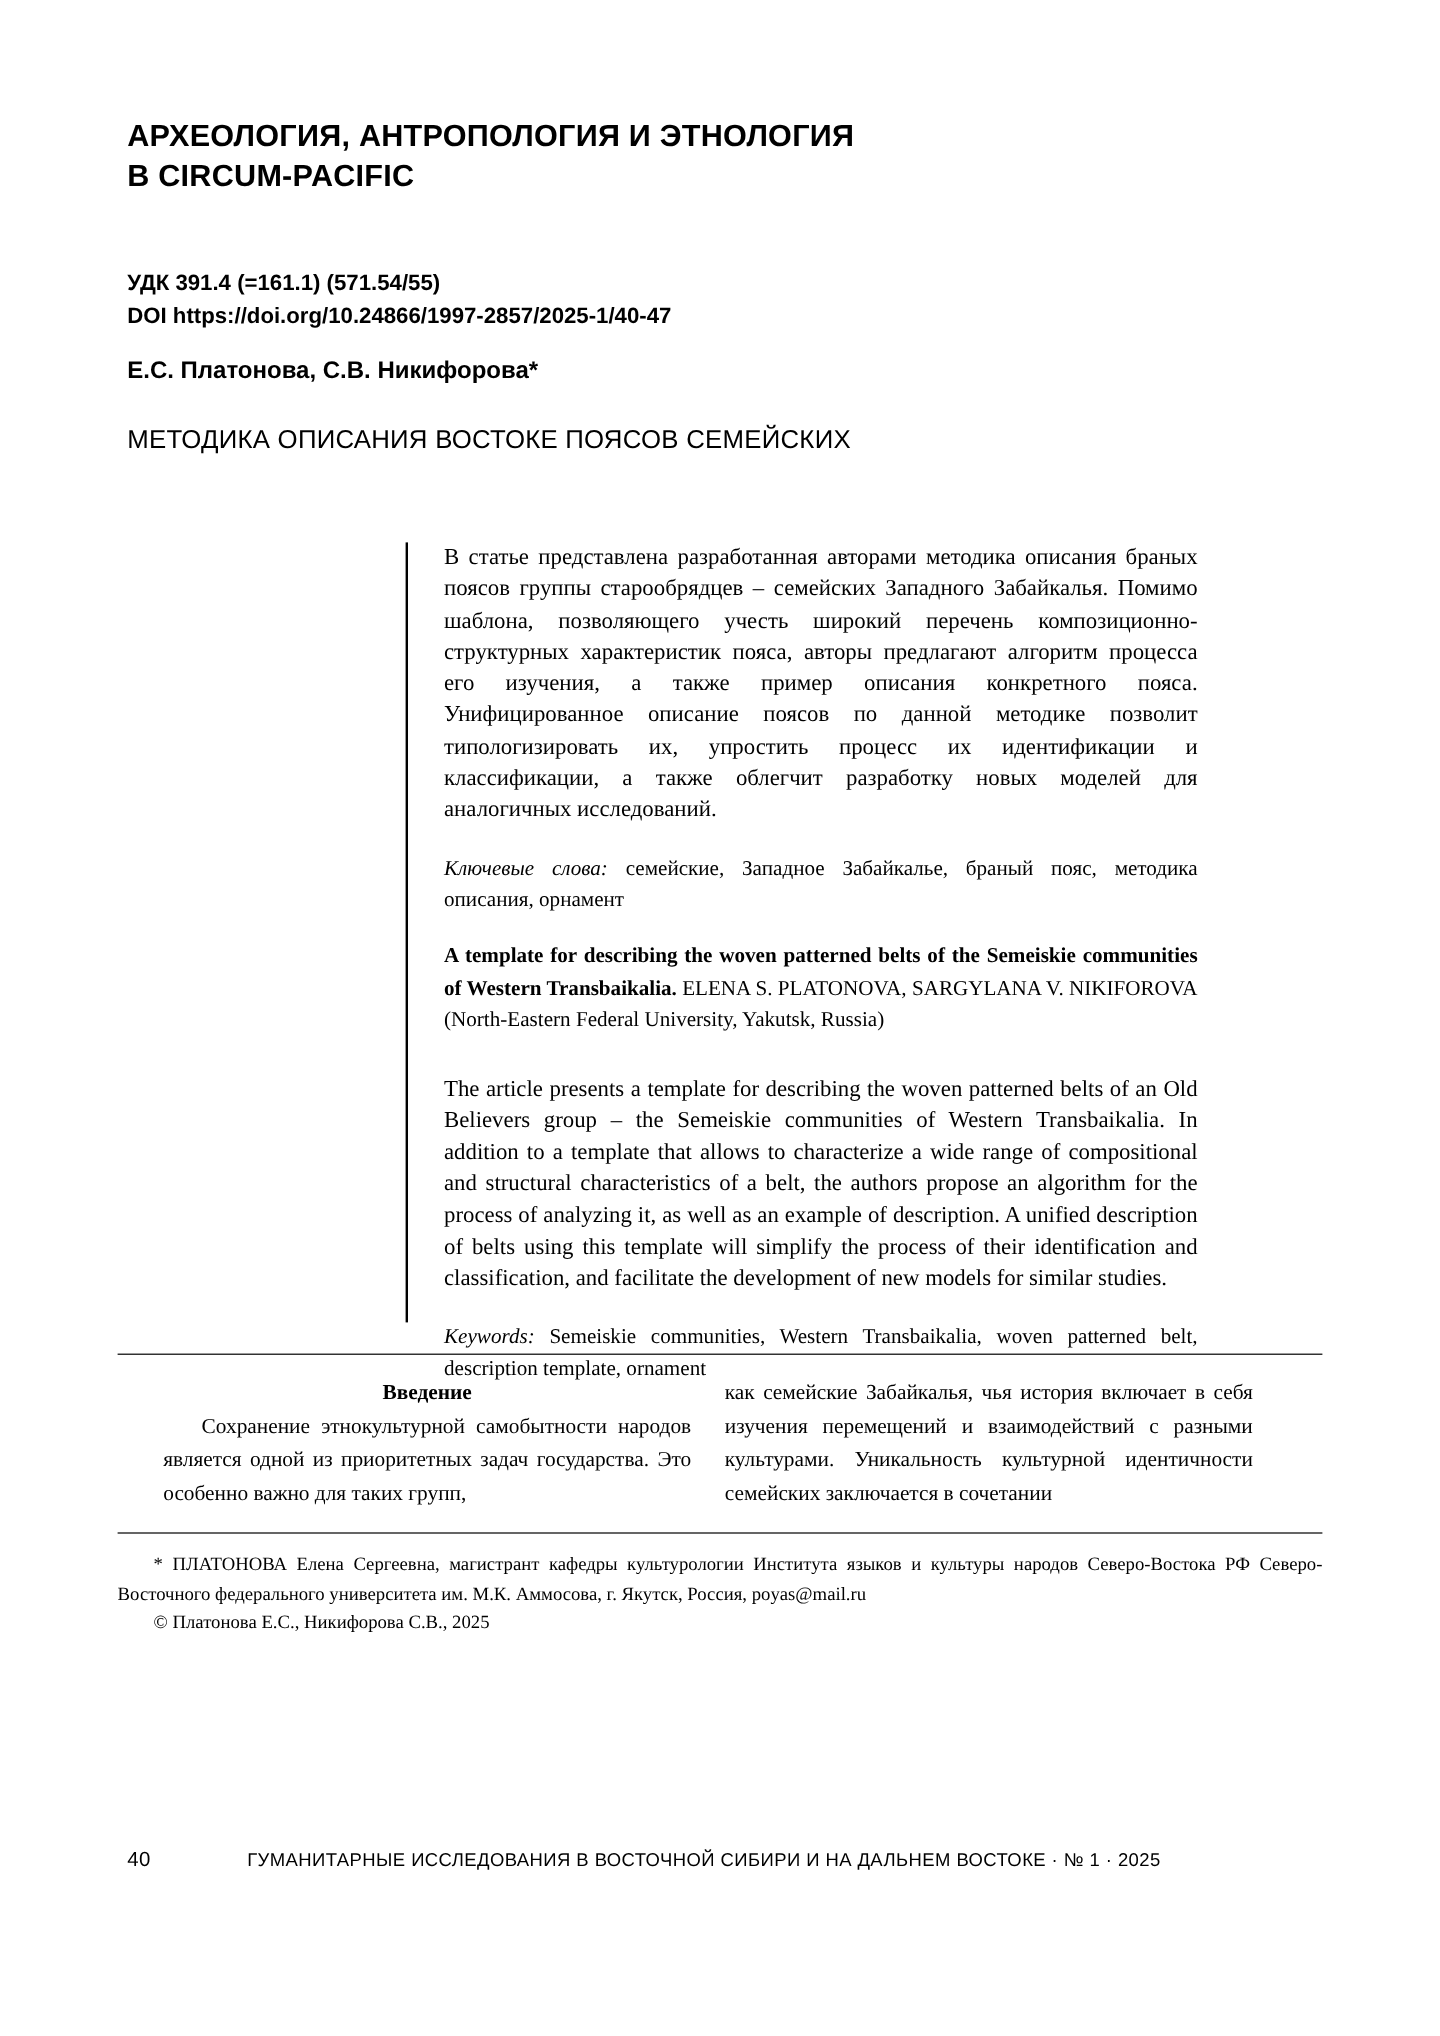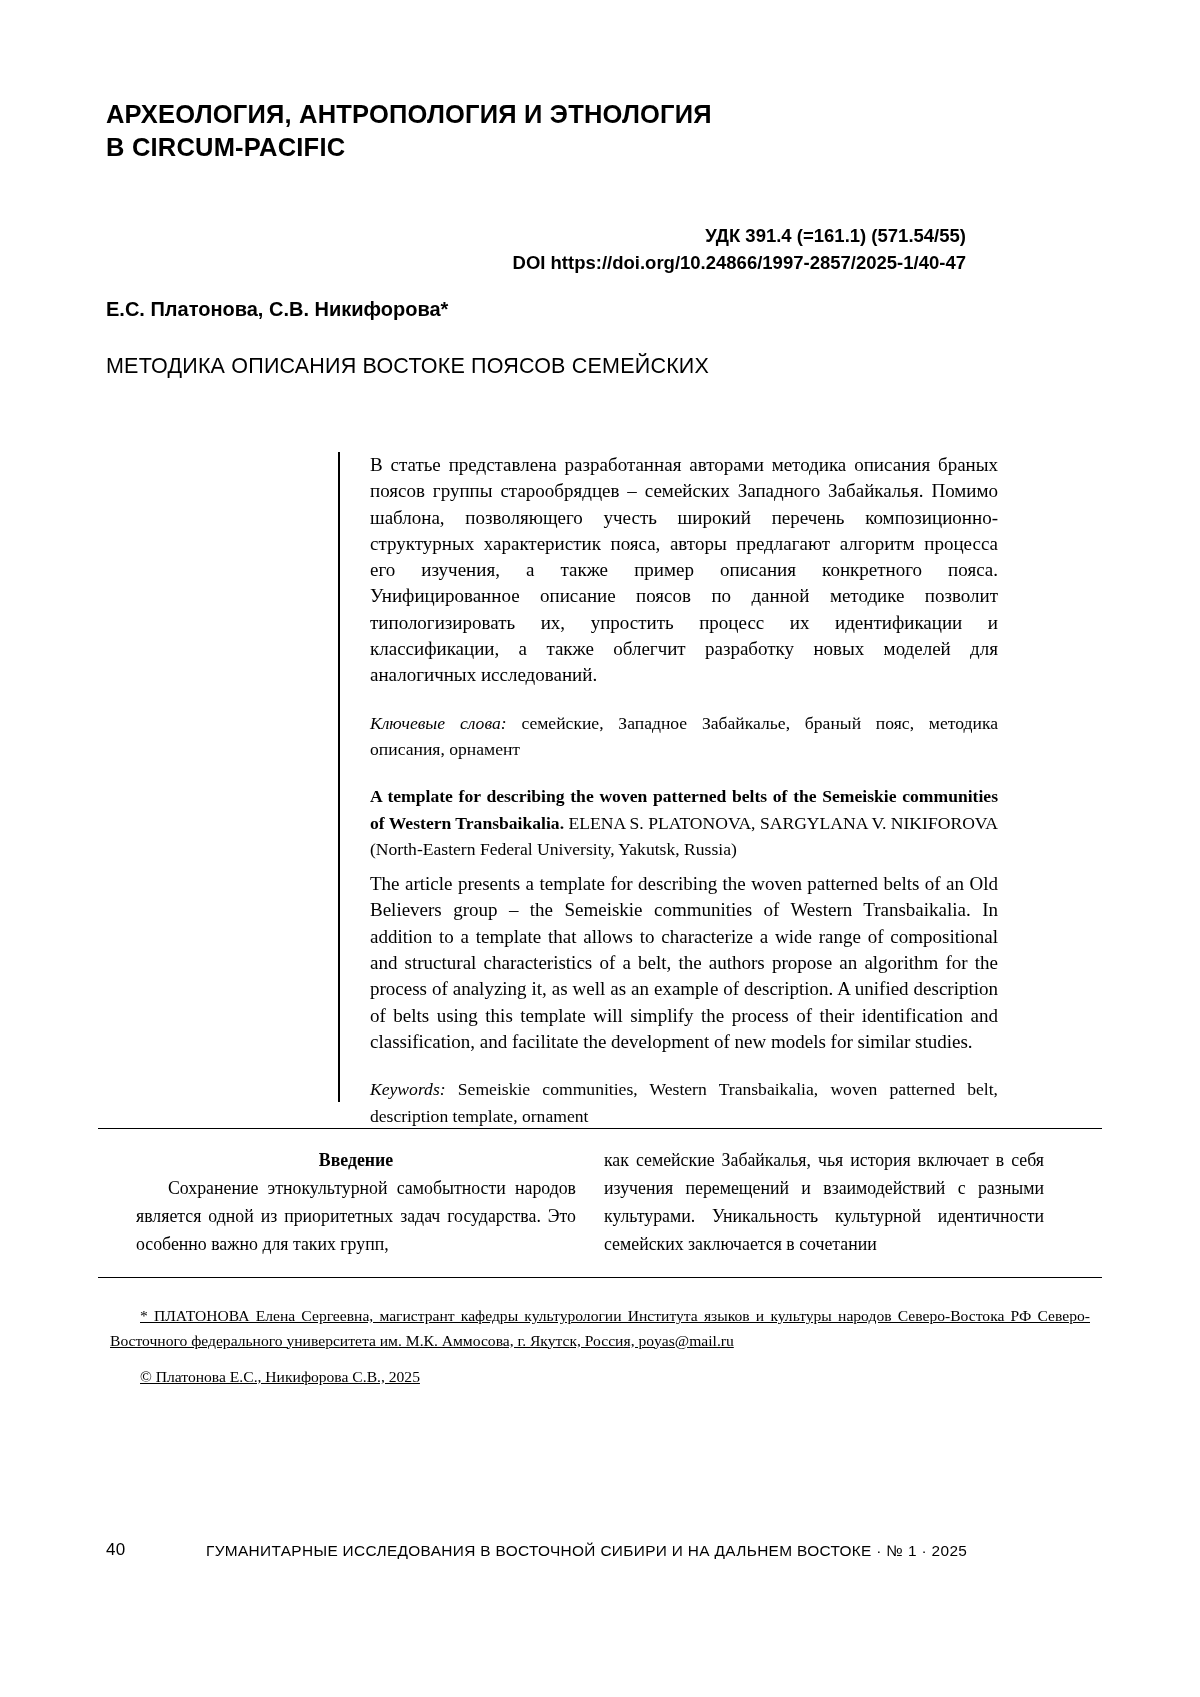--- a/index.html
+++ b/index.html
@@ -41,21 +41,20 @@
   
   .udc-block {
     position: absolute;
     left: 106px;
     top: 222px;
     width: 860px;
     font-family: "Liberation Sans", sans-serif;
     font-weight: bold;
     font-size: 18.5px;
     line-height: 27px;
-    text-align: right;
   }
 
   
   .authors {
     position: absolute;
     left: 106px;
     top: 296px;
     font-family: "Liberation Sans", sans-serif;
     font-weight: bold;
     font-size: 20px;
@@ -110,21 +109,21 @@
     line-height: 26.3px;
     text-align: justify;
     margin: 0 0 21px 0;
   }
   .kw i { font-style: italic; }
   .en-title {
     font-family: "Liberation Serif", serif;
     font-size: 17.6px;
     line-height: 26.3px;
     text-align: justify;
-    margin: 0 0 9px 0;
+    margin: 0 0 33px 0;
   }
   .en-title b { font-weight: bold; }
 
   
   .rule-top {
     position: absolute;
     left: 98px;
     top: 1128px;
     width: 1004px;
     height: 1px;
@@ -163,21 +162,21 @@
   .footnote {
     position: absolute;
     left: 98px;
     top: 1292px;
     width: 1004px;
     font-family: "Liberation Serif", serif;
     font-size: 15.6px;
     line-height: 24.6px;
     text-align: justify;
   }
-  .footnote p { margin: 12px; text-decoration: underline; }
+  .footnote p { margin: 0; }
   .fn-indent { text-indent: 30px; }
   .folio {
     position: absolute;
     left: 106px;
     top: 1540px;
     font-family: "Liberation Sans", sans-serif;
     font-size: 17px;
     letter-spacing: 0.3px;
   }
   .running-title {

